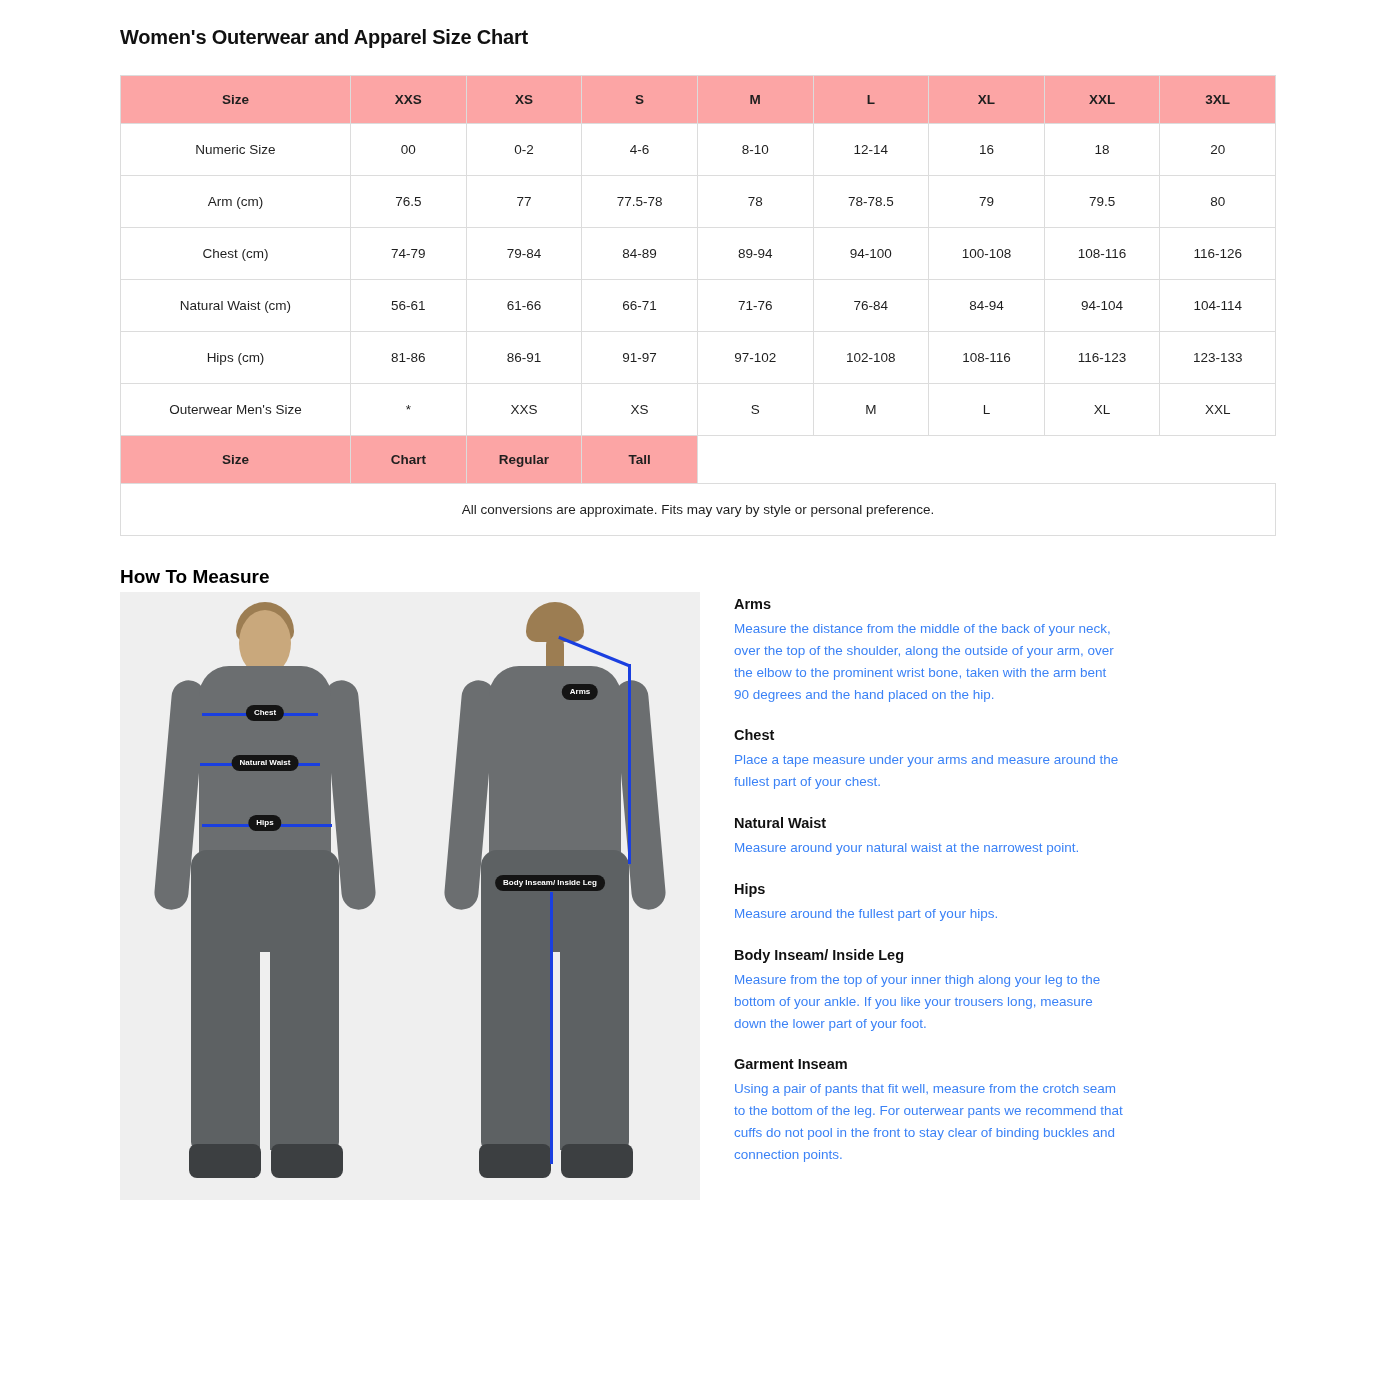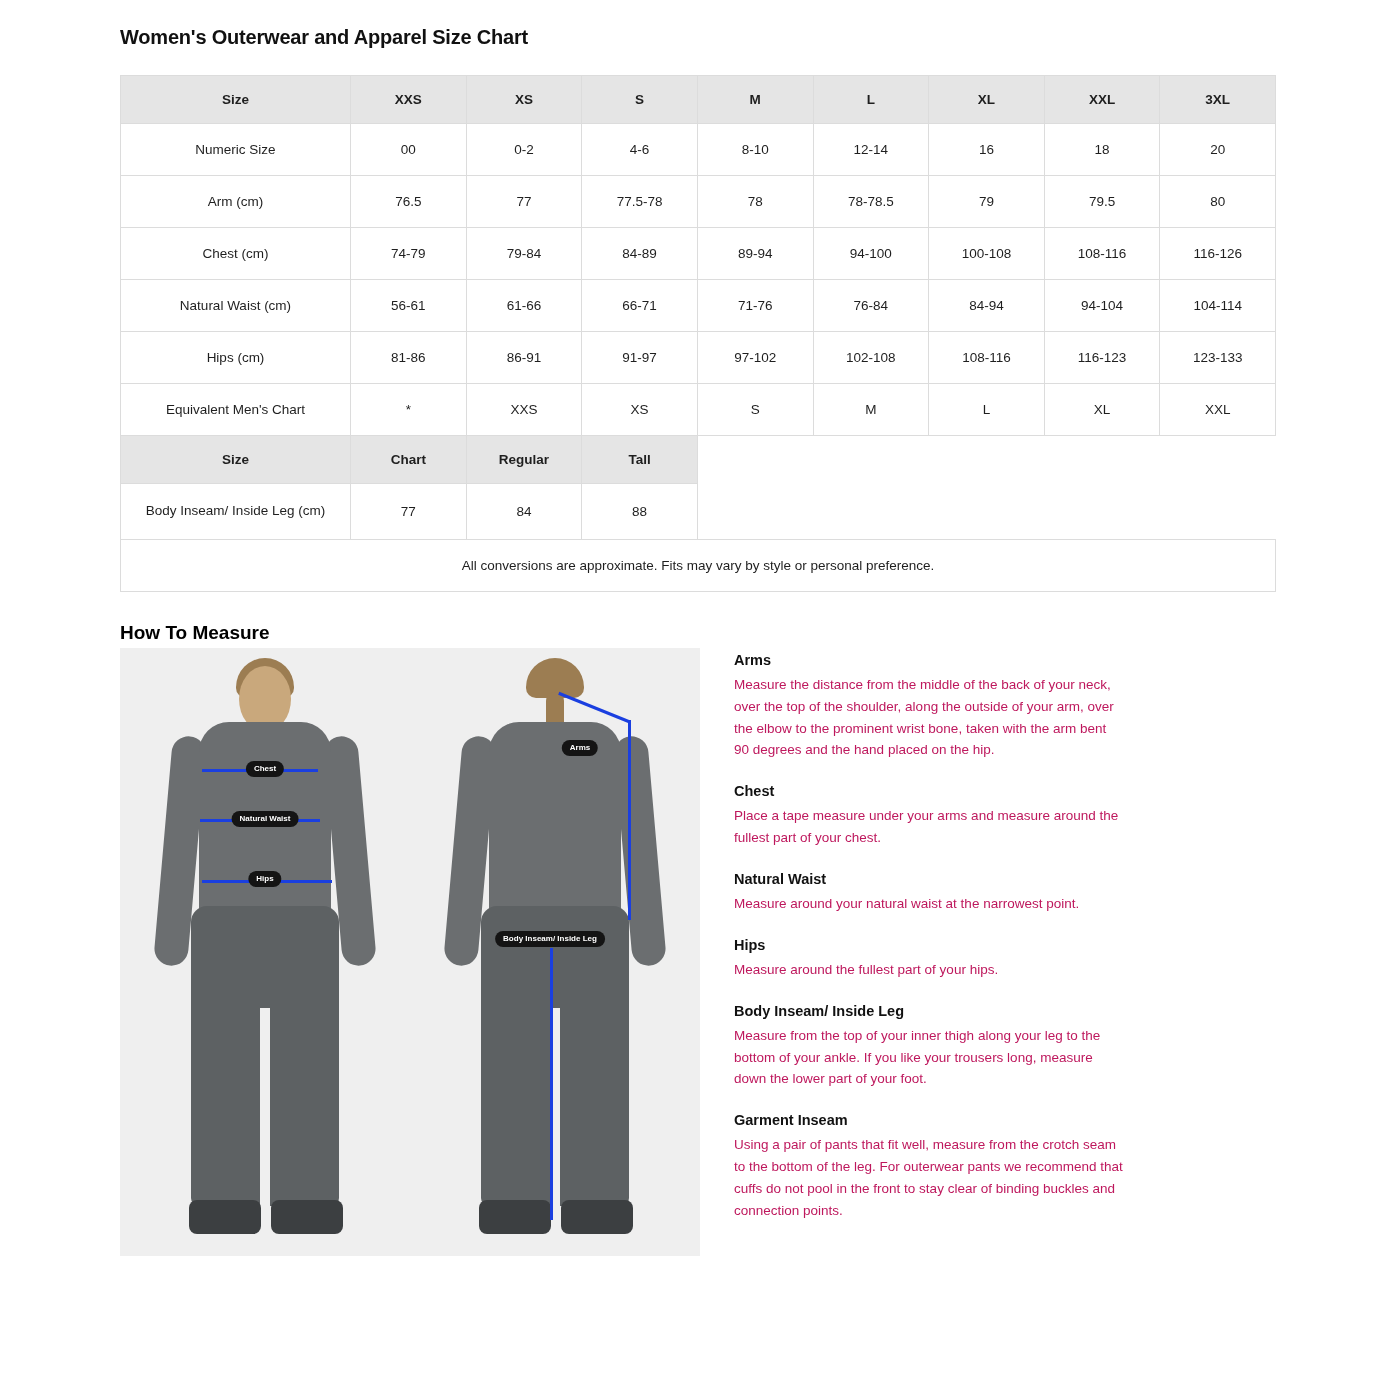--- a/index.html
+++ b/index.html
@@ -37,21 +37,21 @@
   table.size-table td, table.size-table th {
     border: 1px solid #dcdcdc;
     font-size: 13.5px;
     font-weight: normal;
     color: #1f1f1f;
     text-align: center;
     padding: 18px 4px;
     vertical-align: middle;
   }
   table.size-table th {
-    background: #e5e5e5;
+    background: #fca5a5;
     font-weight: bold;
     font-size: 13.5px;
     padding: 16px 4px;
   }
   table.size-table td.rowlabel, table.size-table th.rowlabel {
     width: 230px;
   }
   .note-row td {
     border: 1px solid #dcdcdc;
     border-top: none;
@@ -194,21 +194,21 @@
   .howto-text h3 {
     font-size: 14.5px;
     font-weight: bold;
     margin: 0 0 6px 0;
     color: #111;
   }
   .howto-text p {
     font-size: 13.5px;
     line-height: 1.62;
     margin: 0 0 22px 0;
-    color: #be185d;
+    color: #3b82f6;
   }
   .howto-text .block:last-child p { margin-bottom: 17px; }
 </style>
 </head>
 <body>
 
 <div class="page">
 
   <h1 class="title">Women's Outerwear and Apparel Size Chart</h1>
 
@@ -276,43 +276,36 @@
         <td>81-86</td>
         <td>86-91</td>
         <td>91-97</td>
         <td>97-102</td>
         <td>102-108</td>
         <td>108-116</td>
         <td>116-123</td>
         <td>123-133</td>
       </tr>
       <tr>
-        <td class="rowlabel">Equivalent Men's Chart</td>
+        <td class="rowlabel">Outerwear Men's Size</td>
         <td>*</td>
         <td>XXS</td>
         <td>XS</td>
         <td>S</td>
         <td>M</td>
         <td>L</td>
         <td>XL</td>
         <td>XXL</td>
       </tr>
 
       <tr>
         <th class="rowlabel">Size</th>
         <th>Chart</th>
         <th>Regular</th>
         <th>Tall</th>
-        <td class="spacer-cell" colspan="5"></td>
-      </tr>
-      <tr>
-        <td class="rowlabel inseam-label">Body Inseam/ Inside Leg (cm)</td>
-        <td>77</td>
-        <td>84</td>
-        <td>88</td>
         <td class="spacer-cell" colspan="5"></td>
       </tr>
       <tr class="note-row">
         <td colspan="9">All conversions are approximate. Fits may vary by style or personal preference.</td>
       </tr>
     </tbody>
   </table>
 
   <h2 class="section-title">How To Measure</h2>
 

